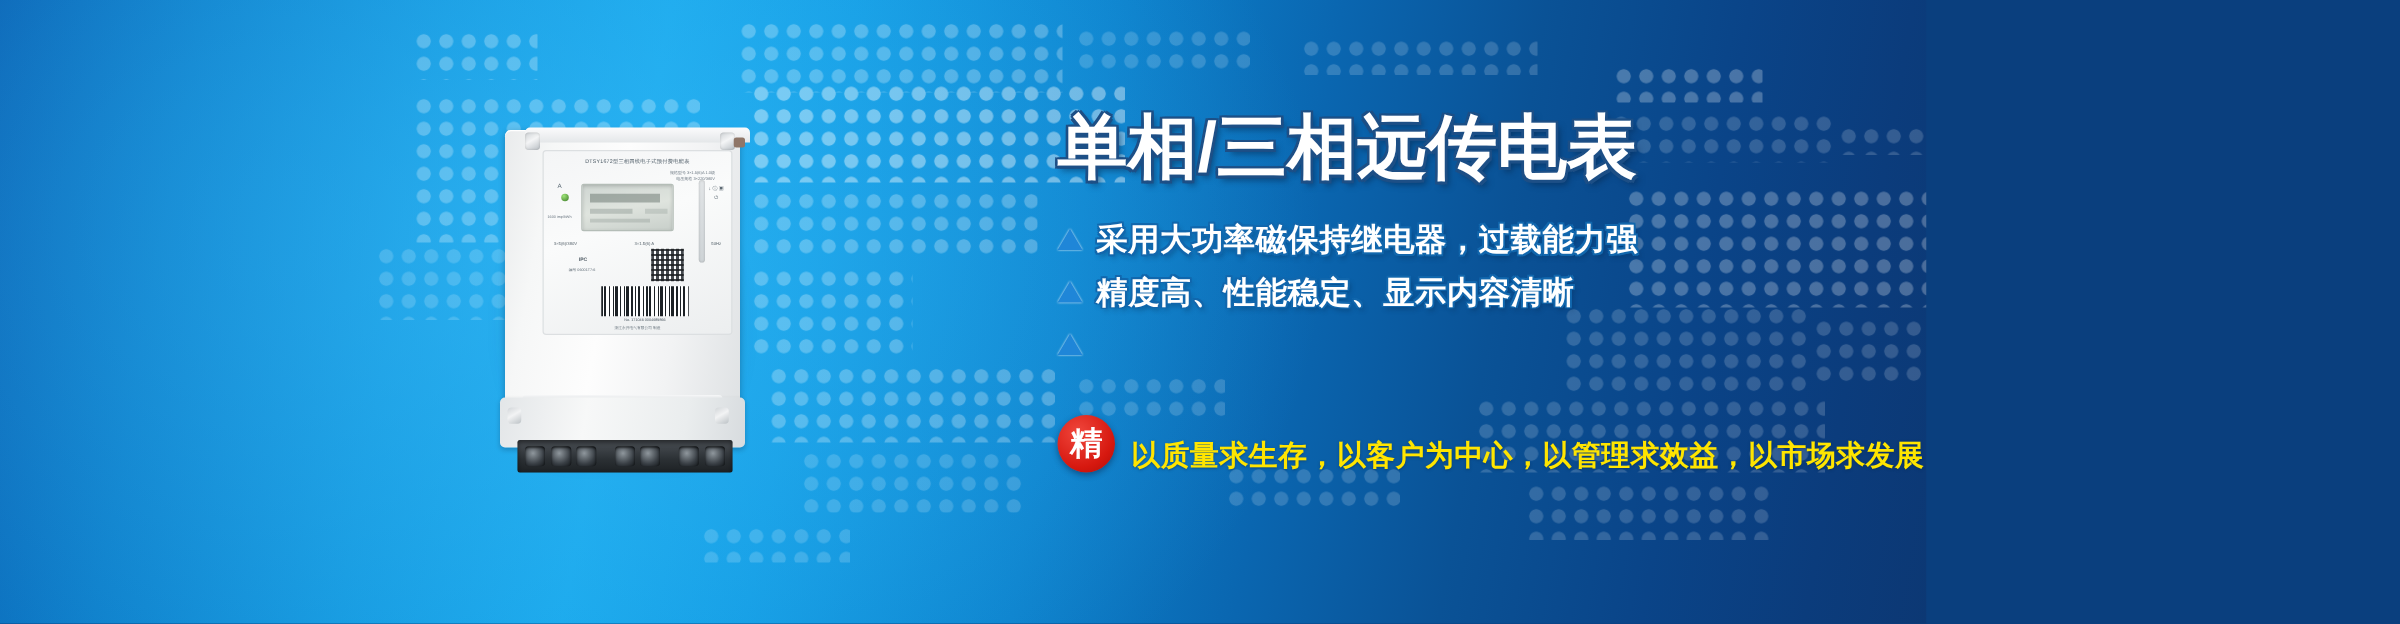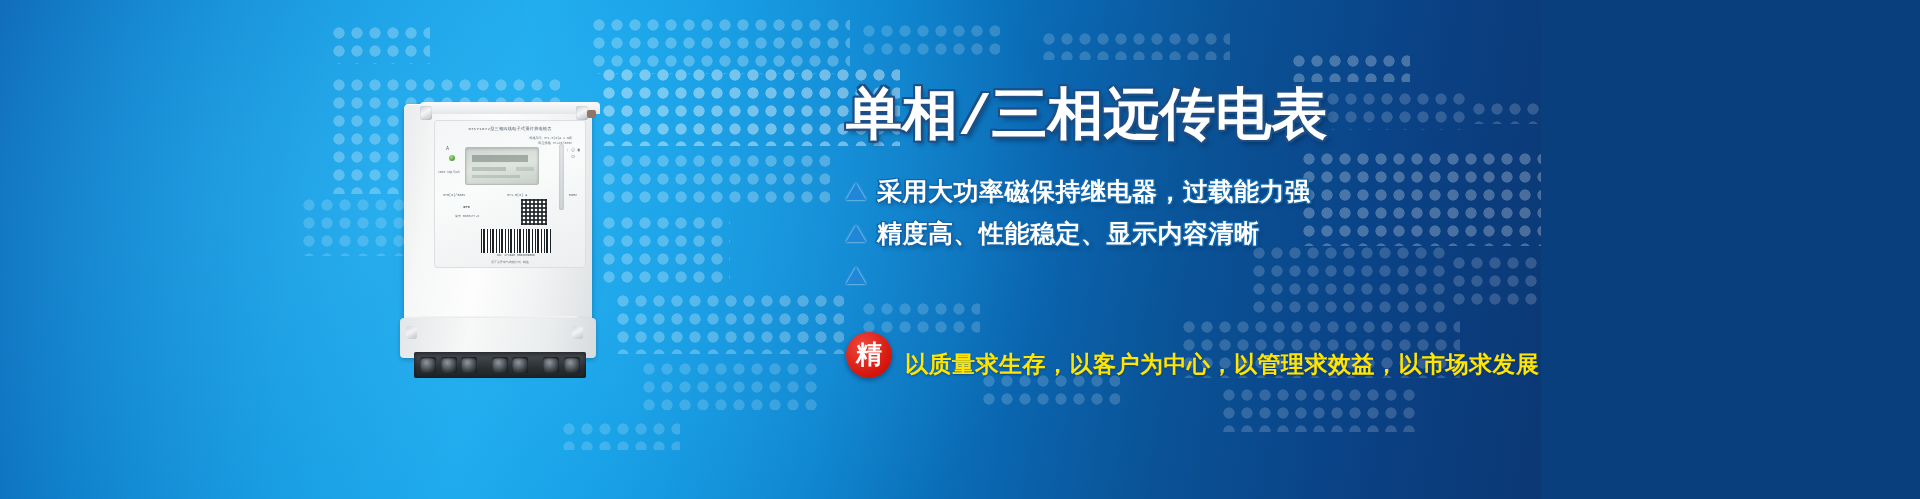--- a/index.html
+++ b/index.html
@@ -2,21 +2,21 @@
 <html><head>
 <meta charset="utf-8">
 <title>Banner</title>
 <style>
   html,body{margin:0;padding:0;background:#0a3f7e;}
   *{box-sizing:border-box;}
   #banner{
     position:relative;
     width:1541px;height:499px;
     overflow:hidden;
-    font-family:Liberation Mono, monospace;
+    font-family:Liberation Sans, sans-serif;
     background:
       radial-gradient(ellipse 900px 700px at 430px 200px, rgba(60,190,250,.55) 0%, rgba(60,190,250,0) 70%),
       linear-gradient(100deg,
         #0a63b4 0%,
         #0c7cc8 10%,
         #1195dc 22%,
         #16a6ea 33%,
         #109ae2 42%,
         #0c81cc 55%,
         #0a66b0 66%,

